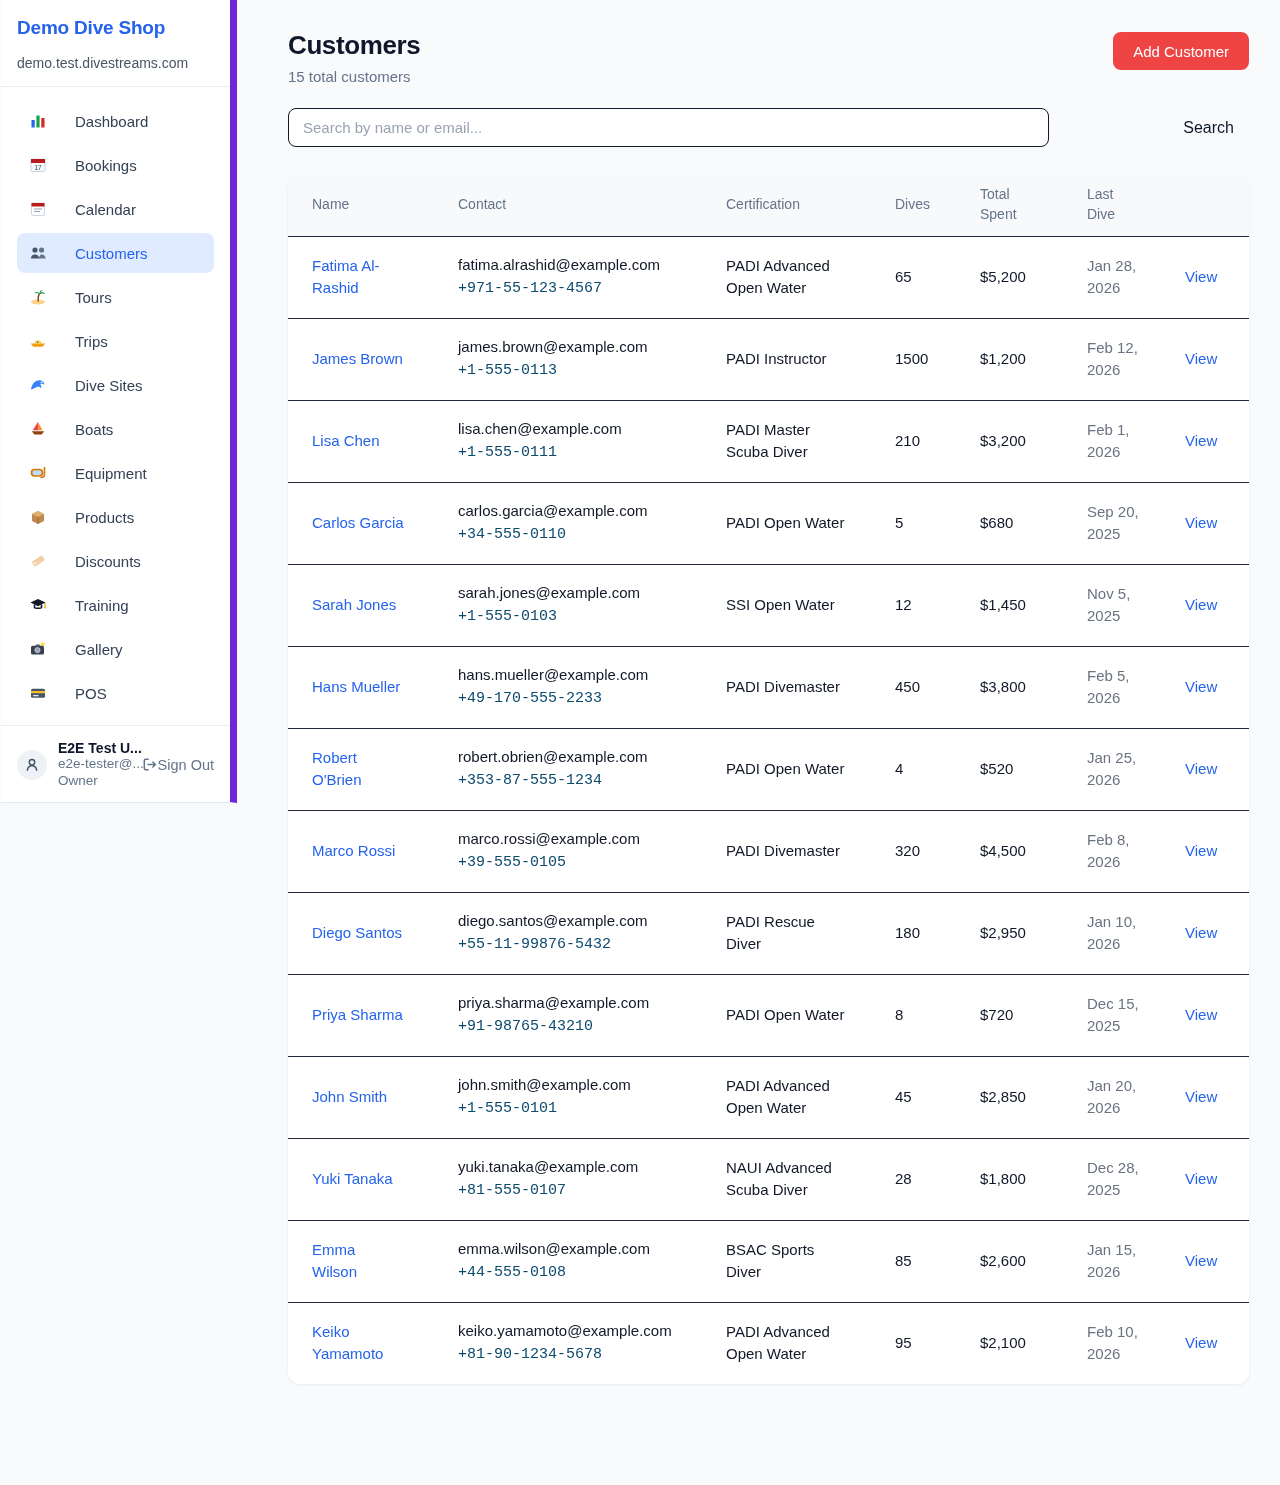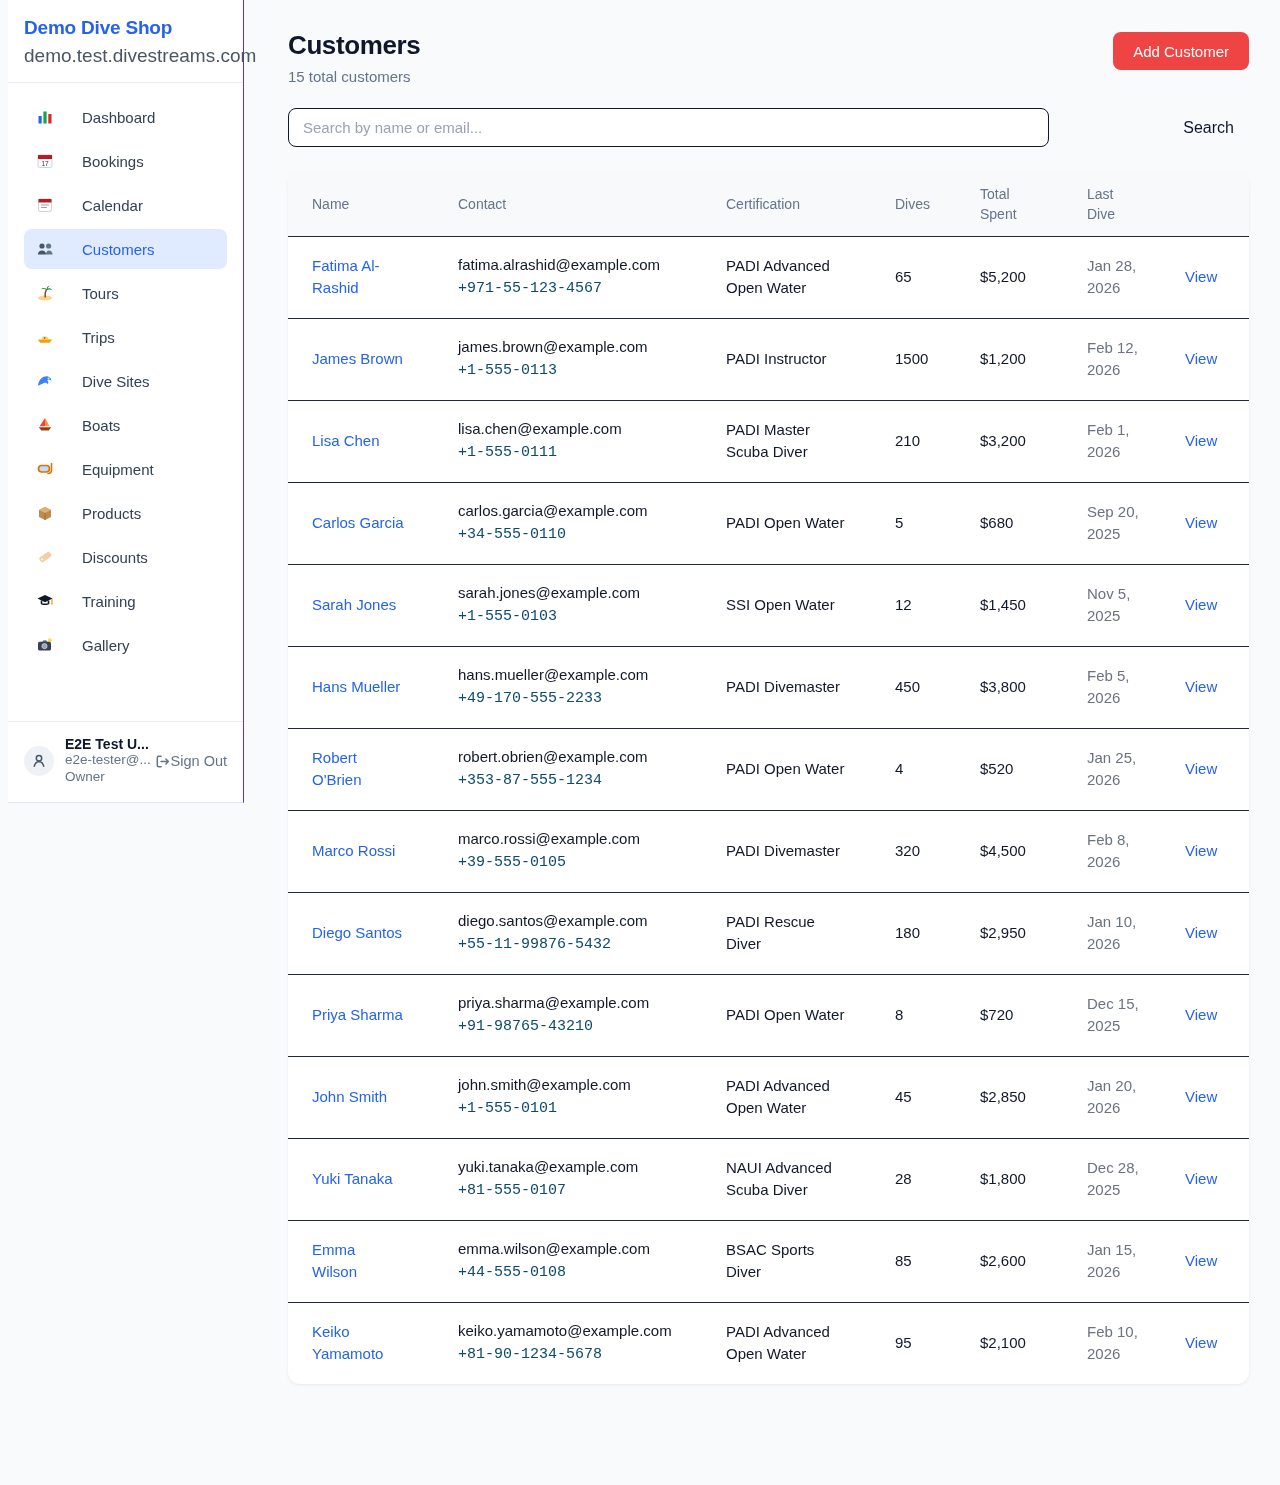--- a/index.html
+++ b/index.html
@@ -5,29 +5,29 @@
   * { margin:0; padding:0; box-sizing:border-box; }
   html,body { width:1280px; height:1485px; overflow:hidden; }
   body {
     font-family:"Liberation Sans", sans-serif;
     background:#f8fafc;
     color:#0f172a;
     position:relative;
   }
   
   .sidebar {
-    position:absolute; left:8px; top:0; width:236px; height:803px;
+    position:absolute; left:1px; top:0; width:236px; height:803px;
     background:#ffffff;
-    border-right:1px solid #6d28d9;
+    border-right:7px solid #6d28d9;
     border-bottom:1px solid #e2e8f0;
     display:flex; flex-direction:column;
   }
   .brand { padding:17px 16px 15px 16px; border-bottom:1px solid #e9edf2; }
   .brand-name { font-size:19px; font-weight:700; color:#2563eb; letter-spacing:-0.2px; }
-  .brand-domain { font-size:19px; color:#4b5563; margin-top:6px; }
+  .brand-domain { font-size:14px; color:#4b5563; margin-top:16px; }
   .nav { padding:14px 16px 8px 16px; flex:0 0 auto; }
   .nav-item {
     display:flex; align-items:center; gap:28px;
     height:40px; margin-bottom:4px; padding:0 12px;
     border-radius:8px; cursor:pointer;
     font-size:15px; color:#334155;text-align:center;
   }
   .nav-item.active { background:#e0ebff; color:#2563eb; }
   .nav-icon { width:18px; height:18px; flex:0 0 18px; display:inline-flex; }
   .nav-icon svg { width:18px; height:18px; }
@@ -246,20 +246,30 @@
       <div class="nav-item">
     <span class="nav-icon">
           <svg viewBox="0 0 18 18">
             <circle cx="13.8" cy="4.2" r="2" fill="#fde047"></circle>
             <rect x="2" y="5.8" width="13" height="8.7" rx="1.6" fill="#374151"></rect>
             <path d="M6.2 5.8 7.3 4.4h3l1 1.4z" fill="#374151"></path>
             <circle cx="8.5" cy="10.1" r="2.6" fill="#9ca3af" stroke="#d1d5db" stroke-width=".8"></circle>
           </svg>
         </span>
     <span class="nav-label">Gallery</span>
+  </div>
+      <div class="nav-item">
+    <span class="nav-icon">
+          <svg viewBox="0 0 18 18">
+            <rect x="2" y="4.8" width="14" height="9" rx="1.5" fill="#475569"></rect>
+            <rect x="2" y="7" width="14" height="2.2" fill="#fbbf24"></rect>
+            <rect x="4" y="11" width="5.5" height="1.3" fill="#e5e7eb"></rect>
+          </svg>
+        </span>
+    <span class="nav-label">POS</span>
   </div>
     </nav>
   <div class="user-section">
     <div class="avatar">
       <svg width="18" height="18" viewBox="0 0 18 18">
         <circle cx="9" cy="6.3" r="2.7" fill="none" stroke="#475569" stroke-width="1.5"></circle>
         <path d="M4.3 14.2c.6-2.9 2.4-4.4 4.7-4.4s4.1 1.5 4.7 4.4" fill="none" stroke="#475569" stroke-width="1.5" stroke-linecap="round"></path>
       </svg>
     </div>
     <div class="user-meta">

